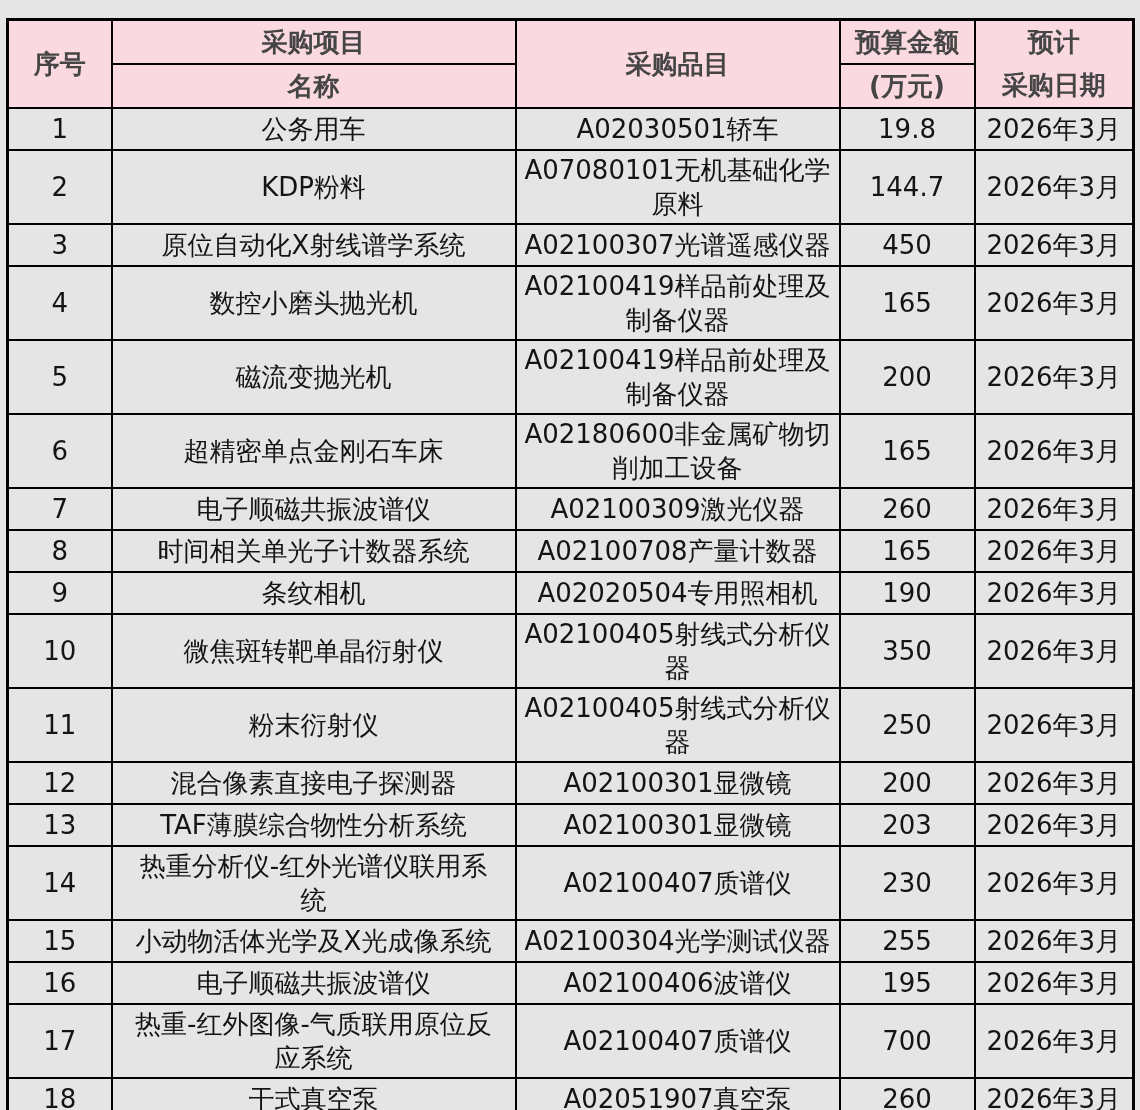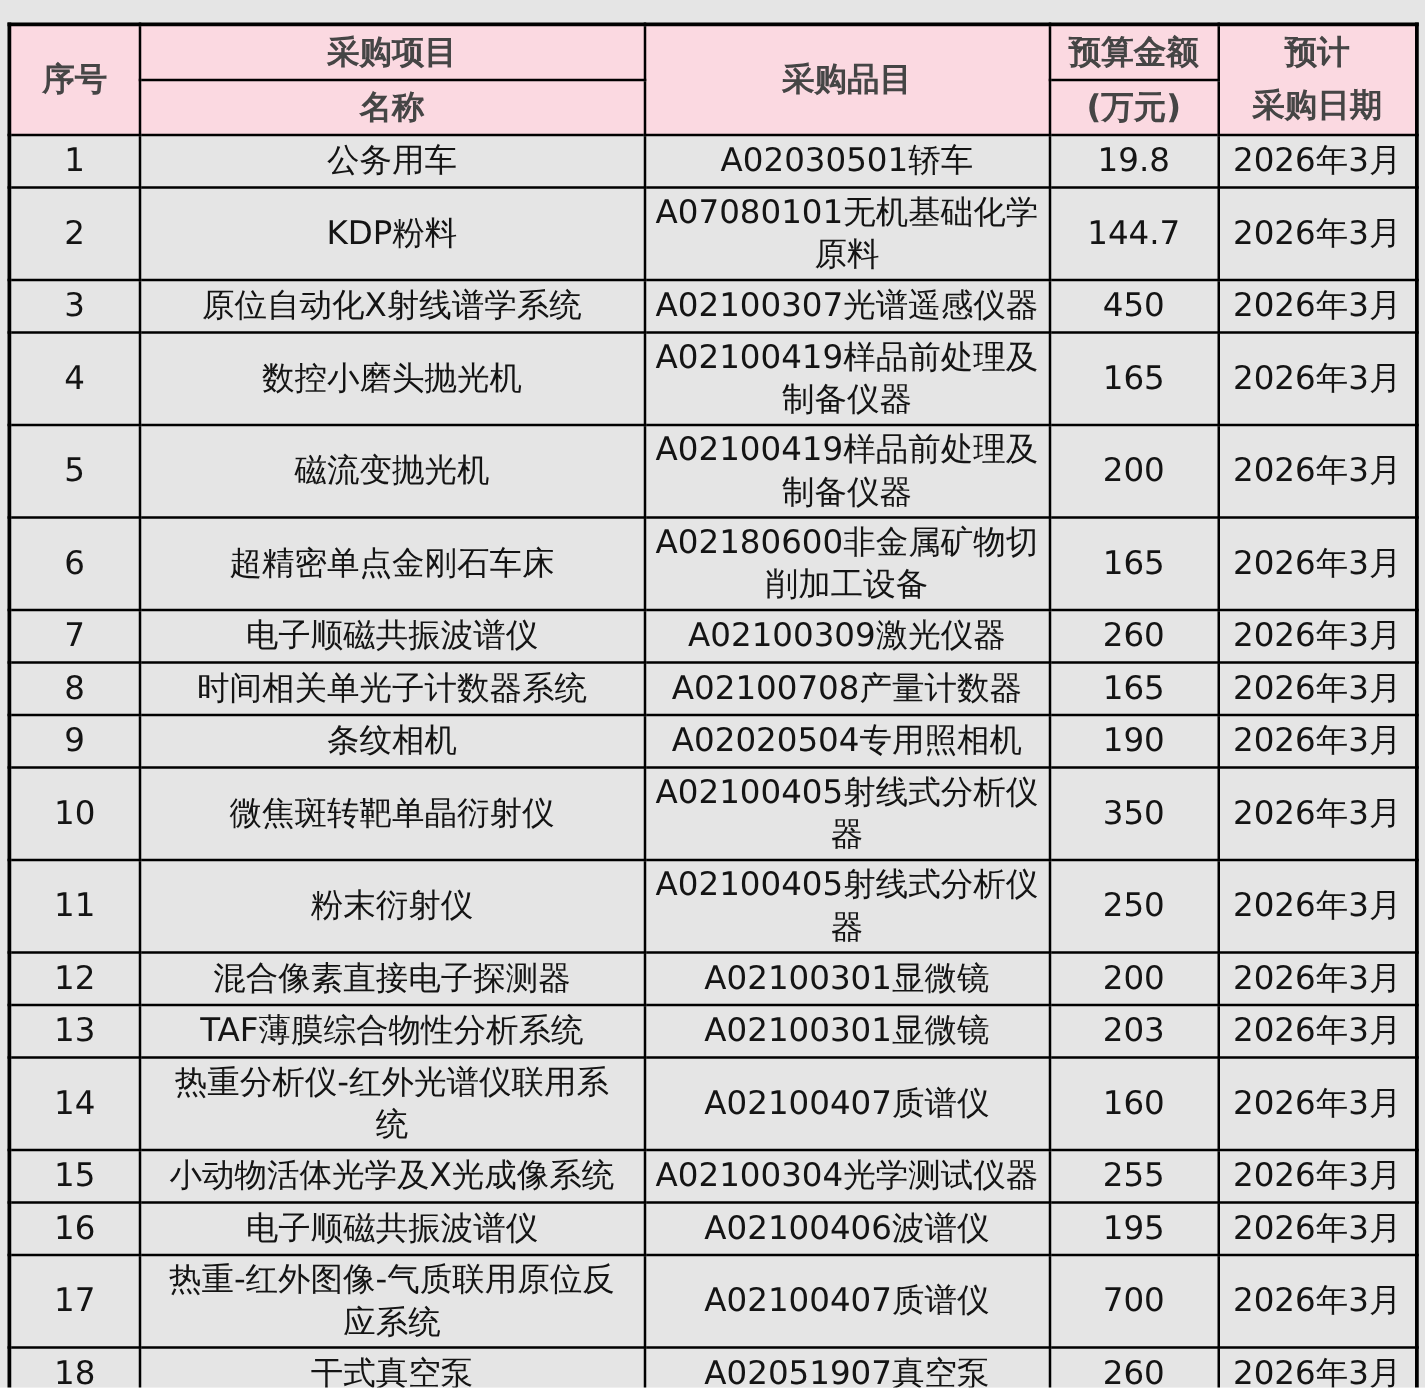--- a/index.html
+++ b/index.html
@@ -182,21 +182,21 @@
     <td>TAF薄膜综合物性分析系统</td>
     <td>A02100301显微镜</td>
     <td class="num">203</td>
     <td>2026年3月</td>
   </tr>
         <tr>
     <td class="num">14</td>
     <td>热重分析仪-红外光谱仪联用系
 统</td>
     <td>A02100407质谱仪</td>
-    <td class="num">160</td>
+    <td class="num">230</td>
     <td>2026年3月</td>
   </tr>
         <tr>
     <td class="num">15</td>
     <td>小动物活体光学及X光成像系统</td>
     <td>A02100304光学测试仪器</td>
     <td class="num">255</td>
     <td>2026年3月</td>
   </tr>
         <tr>

